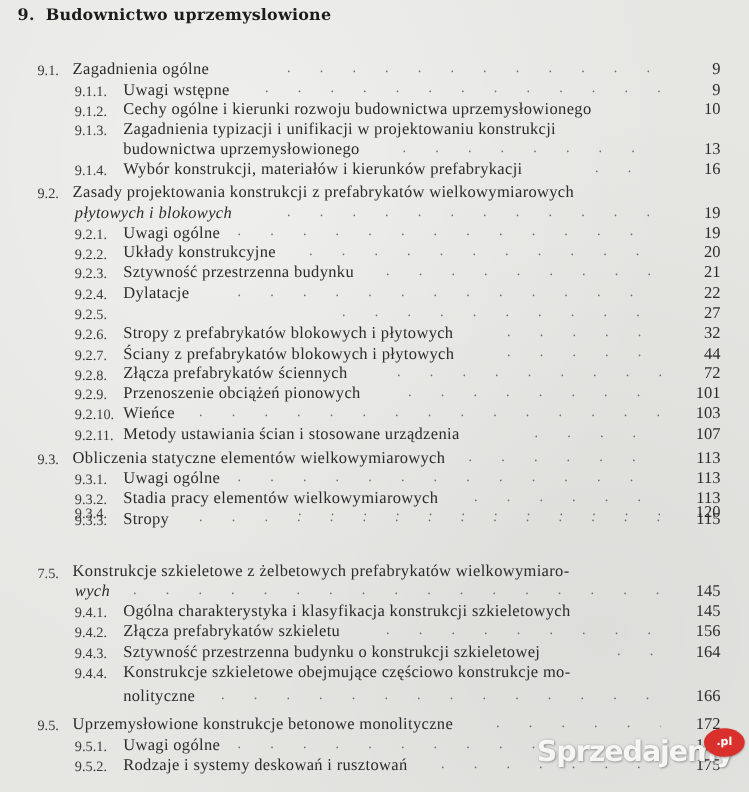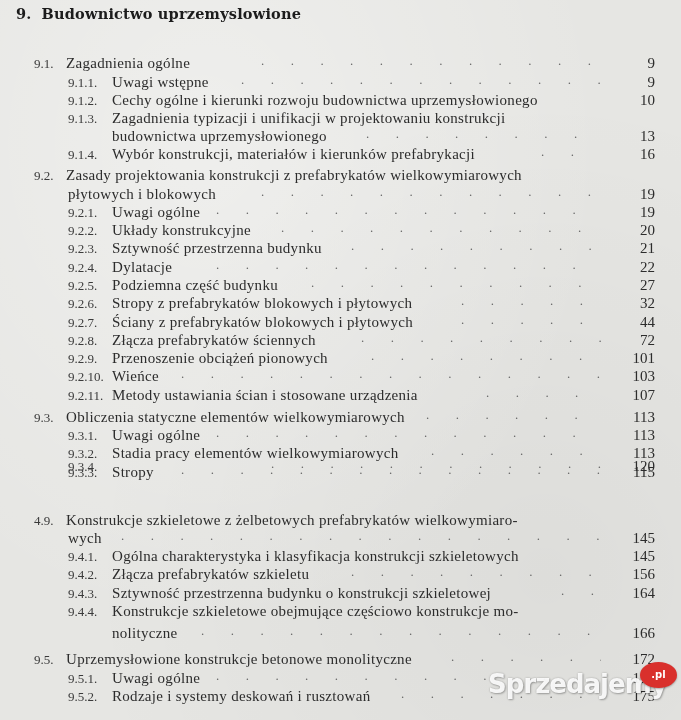--- a/index.html
+++ b/index.html
@@ -82,21 +82,21 @@
     right: 26px;
     width: 40px;
     text-align: right;
     font-size: 15px;
     color: #2c2c2c;
   }
   .l1 .no { left: 34px; }
   .l1 .title { left: 66px; }
   .l2 .no { left: 68px; }
   .l2 .title { left: 112px; text-align: right; }
-  .l1c .title { left: 68px; }
+  .l1c .title { left: 68px; font-style: italic; }
   .l2c .title { left: 112px; }
 
   .watermark {
     position: absolute;
     left: 488px;
     top: 669px;
     font-family: "DejaVu Sans", sans-serif;
     font-weight: bold;
     font-size: 26px;
     color: rgba(255,255,255,0.92);
@@ -192,21 +192,20 @@
     <span class="page-no">21</span>
   </div>
   <div class="toc-line l2" style="top:258px">
     <span class="no">9.2.4.</span>
     <span class="title">Dylatacje</span>
     <span class="dots" style="width:385px">. . . . . . . . . . . . . . . . . . . . . . . . . . . . . . . . . . . . . . . . .</span>
     <span class="page-no">22</span>
   </div>
   <div class="toc-line l2" style="top:276px">
     <span class="no">9.2.5.</span>
-    <span class="title">Podziemna część budynku</span>
     <span class="dots" style="width:290px">. . . . . . . . . . . . . . . . . . . . . . . . . . . . . . . . . . . . . . . . .</span>
     <span class="page-no">27</span>
   </div>
   <div class="toc-line l2" style="top:294px">
     <span class="no">9.2.6.</span>
     <span class="title">Stropy z prefabrykatów blokowych i płytowych</span>
     <span class="dots" style="width:140px">. . . . . . . . . . . . . . . . . . . . . . . . . . . . . . . . . . . . . . . . .</span>
     <span class="page-no">32</span>
   </div>
   <div class="toc-line l2" style="top:313px">
@@ -264,21 +263,21 @@
     <span class="dots" style="width:420px">. . . . . . . . . . . . . . . . . . . . . . . . . . . . . . . . . . . . . . . . .</span>
     <span class="page-no">115</span>
   </div>
   <div class="toc-line l2" style="top:457px">
     <span class="no">9.3.4.</span>
     <span class="dots" style="width:330px">. . . . . . . . . . . . . . . . . . . . . . . . . . . . . . . . . . . . . . . . .</span>
     <span class="page-no">120</span>
   </div>
 
   <div class="toc-line l1" style="top:511px">
-    <span class="no">4.9.</span>
+    <span class="no">7.5.</span>
     <span class="title">Konstrukcje szkieletowe z żelbetowych prefabrykatów wielkowymiaro-</span>
   </div>
   <div class="toc-line l1c" style="top:529px">
     <span class="title">wych</span>
     <span class="dots" style="width:480px">. . . . . . . . . . . . . . . . . . . . . . . . . . . . . . . . . . . . . . . . .</span>
     <span class="page-no">145</span>
   </div>
   <div class="toc-line l2" style="top:547px">
     <span class="no">9.4.1.</span>
     <span class="title">Ogólna charakterystyka i klasyfikacja konstrukcji szkieletowych</span>

